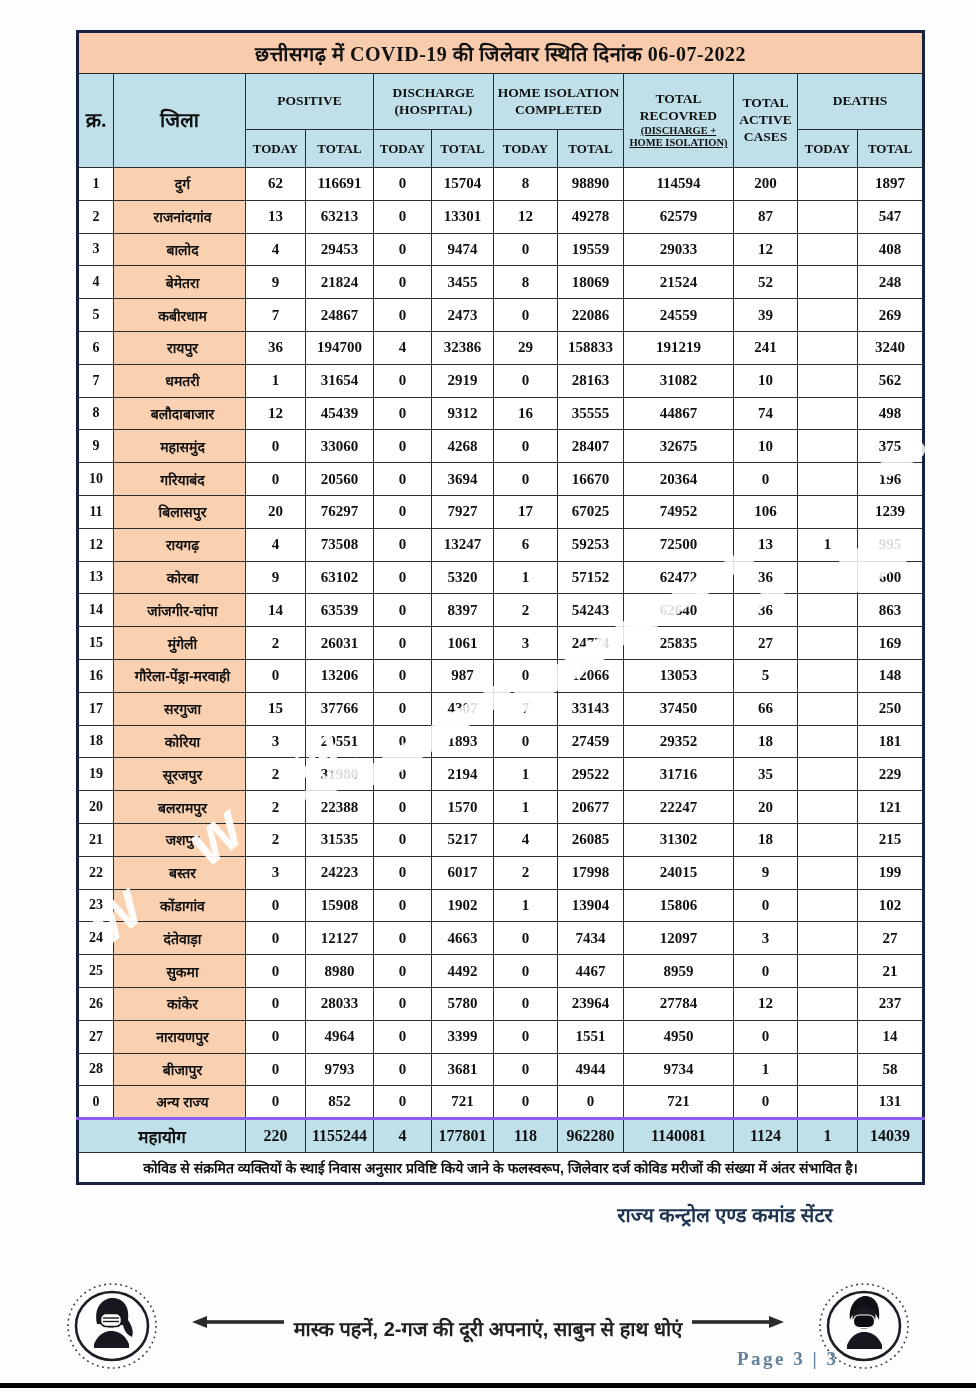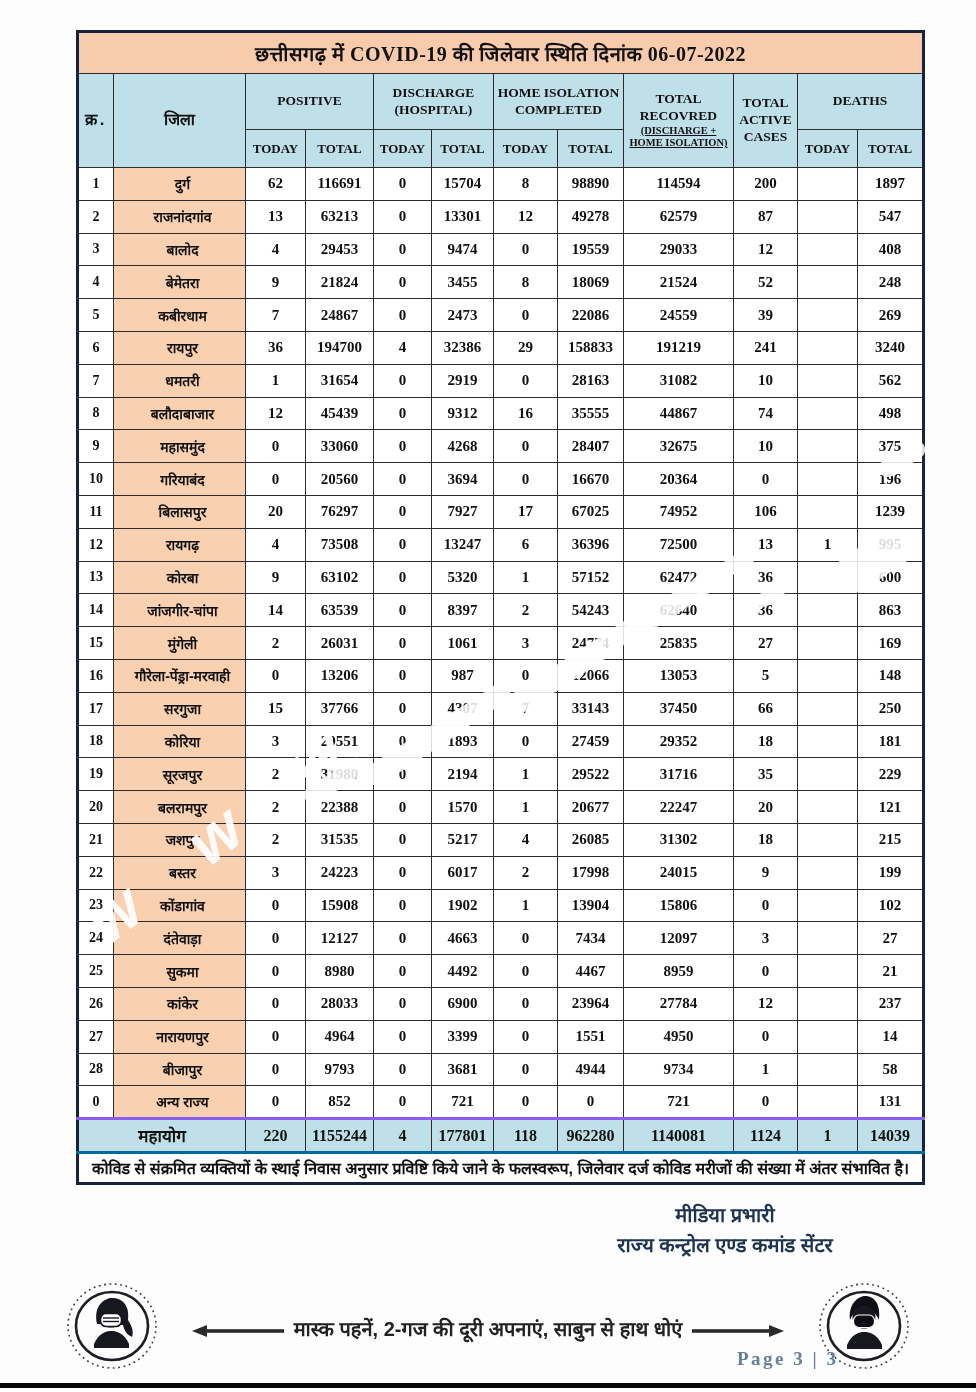--- a/index.html
+++ b/index.html
@@ -15,44 +15,44 @@
   table.covid td { border:1.5px solid #2c2c2c; text-align:center; vertical-align:middle;
                    overflow:hidden; white-space:nowrap; }
 
   .title-row td { background:#F8CBAD; height:42px; font-size:20px; font-weight:bold;
                   border-bottom:3px solid #17223f; letter-spacing:.5px; }
 
   .hd { background:#BFDFE9; font-weight:bold; font-size:13.5px; line-height:1.25; }
   tr.hrow1 td { height:56px; }
   tr.hrow2 td { height:38px; background:#BFDFE9; font-weight:bold; font-size:13px; }
   .hd .sub { font-size:10.5px; line-height:1.2;text-decoration:underline; }
-  .hd.dev { font-size:16px;font-family:Liberation Mono, monospace; }
+  .hd.dev { font-size:20px; }
 
   td.c-sno  { background:#ffffff; font-weight:bold; font-size:14px; }
   td.c-district { background:#F9D0B0; text-align:left; padding-left:6px;
                   font-weight:bold; font-size:14px; font-family:"Liberation Sans","DejaVu Sans",sans-serif; }
   td.c-num  { background:#ffffff; font-weight:bold; font-size:15px; }
   tr.data-row td { height:32.8px; }
 
   tr.total-row td { background:#BFDFE9; font-weight:bold; height:34px;
                     border-top:3px solid #8b5cf6; font-size:16px; }
   tr.total-row td.t-label { font-size:17px; }
 
-  tr.note-row td { background:#ffffff; height:31px; border-top:3px solid #0369a1;
-                   font-weight:bold; font-size:16px; font-family:"Liberation Sans","DejaVu Sans",sans-serif; }
+  tr.note-row td { background:#ffffff; height:31px; border-top:1px solid #0369a1;
+                   font-weight:bold; font-size:14px; font-family:"Liberation Sans","DejaVu Sans",sans-serif; }
 
   
   .signature { position:absolute; top:1200px; left:540px; width:370px; text-align:center;
                color:#1d3350; font-weight:bold; font-size:20px; line-height:1.5;
                font-family:"Liberation Sans","DejaVu Sans",sans-serif; }
 
   
   .banner { position:absolute; top:1280px; left:66px; width:844px; height:96px;
             display:flex; align-items:center; justify-content:space-between; }
-  .banner-mid { display:flex; align-items:flex-end; gap:10px; flex:1; justify-content:center; }
+  .banner-mid { display:flex; align-items:flex-start; gap:10px; flex:1; justify-content:center; }
   .banner-text { font-weight:bold; font-size:20px; color:#222;
                  font-family:"Liberation Sans","DejaVu Sans",sans-serif; }
 
   .page-num { position:absolute; top:1348px; left:737px; font-size:19px; font-weight:bold;
               color:#64809a; letter-spacing:2.5px; }
 
   .bottom-line { position:absolute; left:0; top:1383px; width:976px; height:5px; background:#050505; }
 
   
   .wm-layer { position:absolute; inset:0; z-index:30; pointer-events:none; }
@@ -283,21 +283,21 @@
             <td class="c-num">1239</td>
           </tr>
           <tr class="data-row">
             <td class="c-sno">12</td>
             <td class="c-district">रायगढ़</td>
             <td class="c-num">4</td>
             <td class="c-num">73508</td>
             <td class="c-num">0</td>
             <td class="c-num">13247</td>
             <td class="c-num">6</td>
-            <td class="c-num">36396</td>
+            <td class="c-num">59253</td>
             <td class="c-num">72500</td>
             <td class="c-num">13</td>
             <td class="c-num">1</td>
             <td class="c-num">995</td>
           </tr>
           <tr class="data-row">
             <td class="c-sno">13</td>
             <td class="c-district">कोरबा</td>
             <td class="c-num">9</td>
             <td class="c-num">63102</td>
@@ -477,21 +477,21 @@
             <td class="c-num">0</td>
             <td class="c-num"></td>
             <td class="c-num">21</td>
           </tr>
           <tr class="data-row">
             <td class="c-sno">26</td>
             <td class="c-district">कांकेर</td>
             <td class="c-num">0</td>
             <td class="c-num">28033</td>
             <td class="c-num">0</td>
-            <td class="c-num">6900</td>
+            <td class="c-num">5780</td>
             <td class="c-num">0</td>
             <td class="c-num">23964</td>
             <td class="c-num">27784</td>
             <td class="c-num">12</td>
             <td class="c-num"></td>
             <td class="c-num">237</td>
           </tr>
           <tr class="data-row">
             <td class="c-sno">27</td>
             <td class="c-district">नारायणपुर</td>
@@ -552,21 +552,20 @@
       </tr>
 
       <tr class="note-row">
         <td colspan="12">कोविड से संक्रमित व्यक्तियों के स्थाई निवास अनुसार प्रविष्टि किये जाने के फलस्वरूप, जिलेवार दर्ज कोविड मरीजों की संख्या में अंतर संभावित है।</td>
       </tr>
     </tbody>
       </table>
   </div>
 
   <div class="signature">
-    <div>मीडिया प्रभारी</div>
     <div>राज्य कन्ट्रोल एण्ड कमांड सेंटर</div>
   </div>
 
   <div class="banner">
     <span>
       <svg width="92" height="92" viewBox="0 0 92 92">
         <ellipse cx="46" cy="46" rx="44" ry="42" fill="none" stroke="#3a3a3a" stroke-width="1.6" stroke-dasharray="1.8 3.6"></ellipse>
         <ellipse cx="46" cy="46" rx="36" ry="34" fill="none" stroke="#1d1d26" stroke-width="2.6"></ellipse>
         <path d="M31 44 C27 25 39 18 46 18 C56 18 64 25 62 40 C66 46 68 52 66 57 C61 55 58 50 57 45 Z" fill="#17171f"></path>
         <circle cx="45" cy="36" r="11.5" fill="#17171f"></circle>

